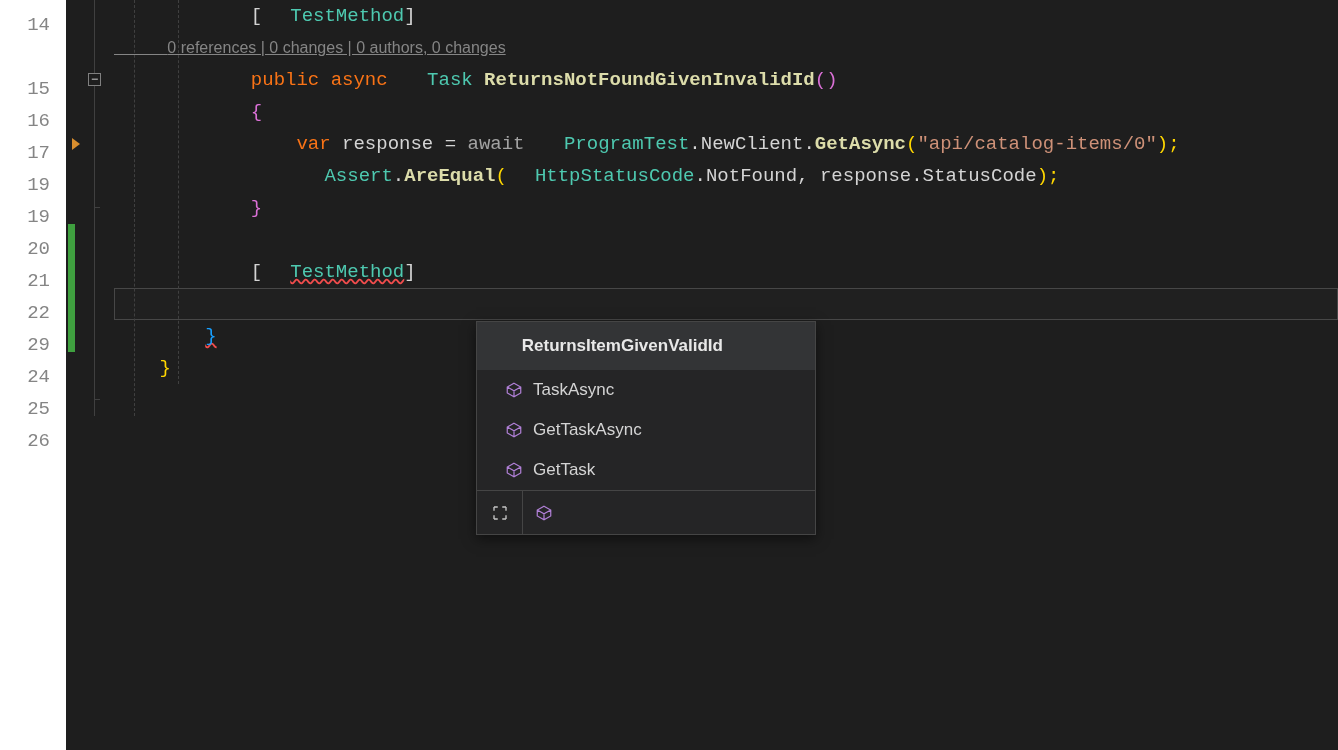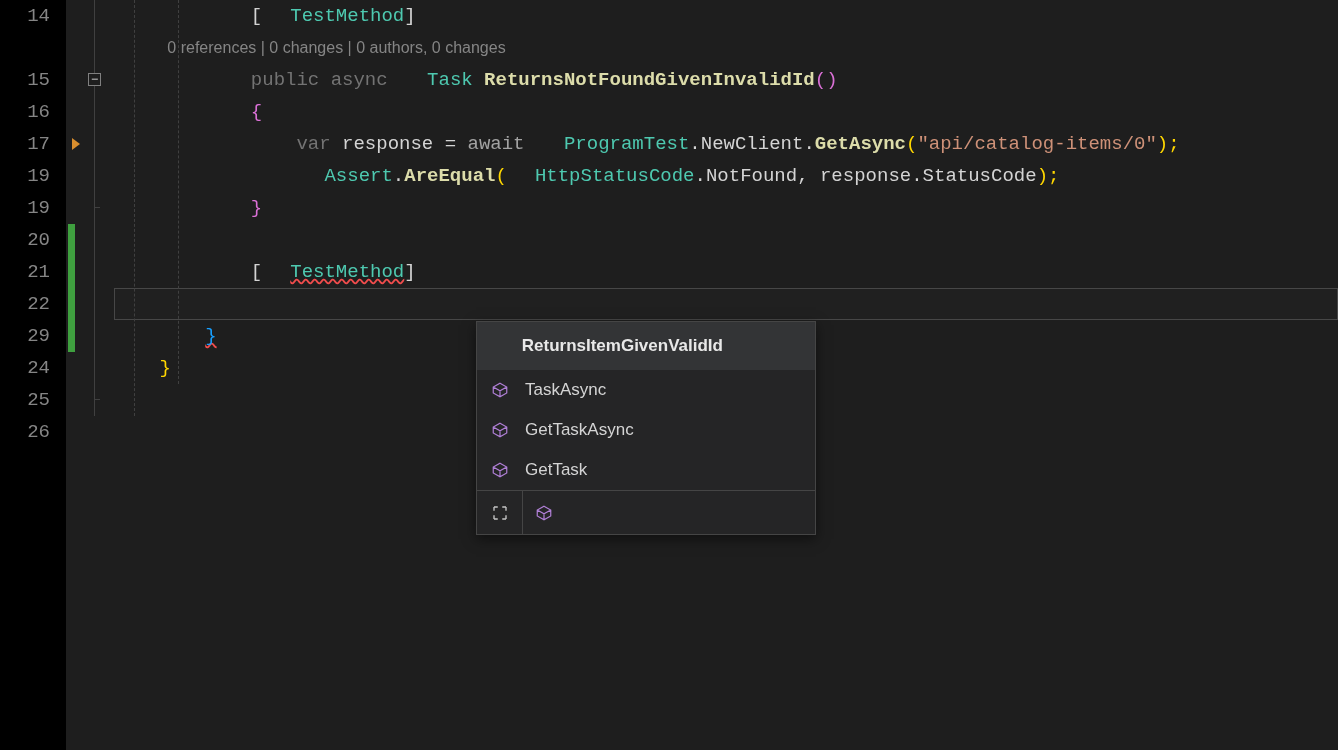--- a/index.html
+++ b/index.html
@@ -1,58 +1,58 @@
 <!DOCTYPE html>
 <html><head>
 <meta charset="utf-8">
 <style>
 * { margin:0; padding:0; box-sizing:border-box; }
 html,body { width:1338px; height:750px; background:#1e1e1e; font-family:Consolas,"Courier New",monospace; overflow:hidden; color:#d4d4d4; }
 
 .editor { display:flex; height:100%; }
 
-.gutter { width:66px; background:#000000; color:#858585; font-size:19px; line-height:32px; text-align:right; padding-right:16px; padding-top:0; user-select:none; }
+.gutter { width:66px; background:#ffffff; color:#858585; font-size:19px; line-height:32px; text-align:right; padding-right:16px; padding-top:9px; user-select:none; }
 .gutter .ln { height:32px; }
 
 .marker-col { width:20px; position:relative; }
 .marker { position:absolute; width:20px; height:32px; display:flex; align-items:center; justify-content:center; }
 .tri { width:0; height:0; border-left:8px solid #d98e2e; border-top:6px solid transparent; border-bottom:6px solid transparent; }
 .green-bar { position:absolute; left:2px; width:7px; background:#3fa03f; }
 
 .fold-col { width:28px; position:relative; color:#a0a0a0; border-right:none; }
 .fold-line { position:absolute; left:8px; width:1px; background:#404040; top:0; bottom:0; }
 .fold-box { position:absolute; left:2px; width:13px; height:13px; border:1px solid #808080; background:#1e1e1e; display:flex; align-items:center; justify-content:center; font-size:12px; line-height:12px; }
 .fold-box::after { content:"−"; color:#a0a0a0; font-weight:bold; }
 .stub { position:absolute; left:8px; width:6px; height:1px; background:#404040; }
 
 .code-col { flex:1; position:relative; font-size:19px; line-height:32px; }
 .code-line { height:32px; white-space:pre; position:relative; }
 .indent { position:absolute; top:0; bottom:0; width:1px; border-left:1px dashed #404040; }
 
-.kw-blue { color:#737373;margin-top:10px; }
+.kw-blue { color:#f97316;margin-top:10px; }
 .kw-purple { color:#a3a3a3; }
 .type-teal { color:#4ec9b0;margin-left:28px; }
 .method-yellow { color:#dcdcaa;font-weight:bold; }
 .text-plain { color:#d4d4d4; }
 .string { color:#ce9178; }
 .brace-pink { color:#da70d6; }
 .brace-yellow { color:#ffd700; }
 .brace-blue { color:#179fff; }
-.codelens { color:#858585; font-size:16px; font-family:"Segoe UI",Arial,sans-serif; padding-left:0; }
+.codelens { color:#858585; font-size:16px; font-family:"Segoe UI",Arial,sans-serif; padding-left:0;text-decoration:underline; }
 
 .current-line { position:absolute; left:0; right:0; height:32px; border:1px solid #474747; background:rgba(255,255,255,0.01); }
 
 .caret { display:inline-block; width:1px; height:24px; background:#e0e0e0; vertical-align:middle; margin-left:1px; }
 
 .squiggle-red { text-decoration:underline wavy #f14c4c; text-decoration-skip-ink:none; }
 
 
 .intellisense { position:absolute; background:#252526; border:1px solid #454545; box-shadow:0 4px 12px rgba(0,0,0,0.5); z-index:10; font-family:"Segoe UI",Arial,sans-serif; font-size:17px; }
 .isi-header { background:#333436; color:#e8e8e8; font-weight:700; padding:8px 22px 8px 22px; border:1px solid #454545; border-bottom:none; border-left:none; border-right:none; border-top:none; }
-.isi-item { display:flex; align-items:center; height:40px; padding:0 14px; gap:16px; color:#d4d4d4; }
+.isi-item { display:flex; align-items:center; height:40px; padding:0 28px; gap:10px; color:#d4d4d4; }
 .isi-footer { border-top:1px solid #454545; display:flex; height:44px; }
 .isi-footer .cell { width:46px; display:flex; align-items:center; justify-content:center; border-right:1px solid #454545; }
 .isi-footer .cell:last-child { border-right:none; flex:1; justify-content:flex-start; padding-left:12px; }
 
 svg.cube-icon path { fill:none; stroke:#b180d7; stroke-width:1.6; }
 svg.expand-icon { stroke:#c5c5c5; }
 </style>
 </head>
 <body>
 

